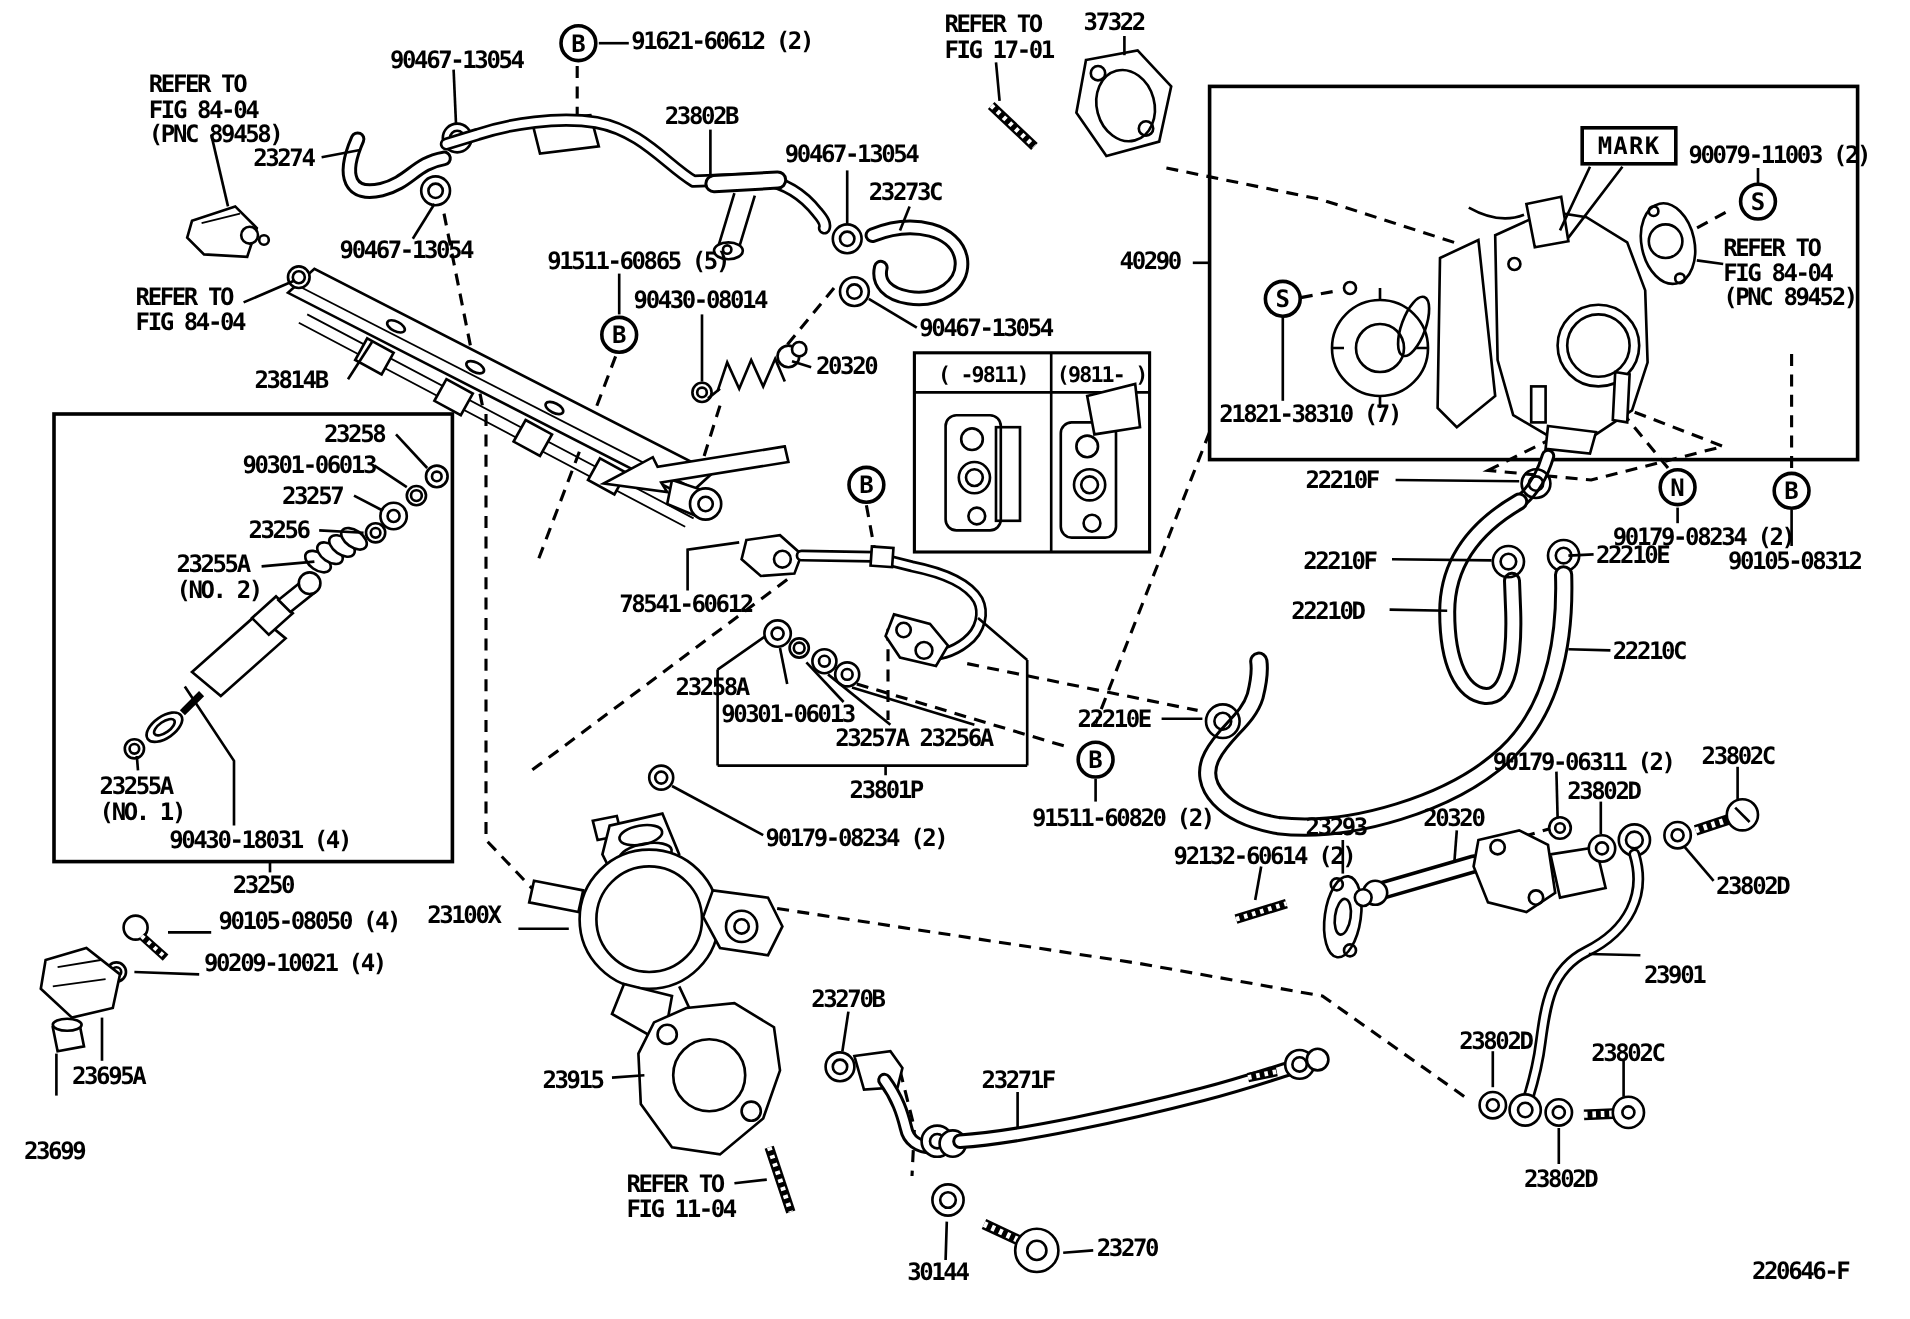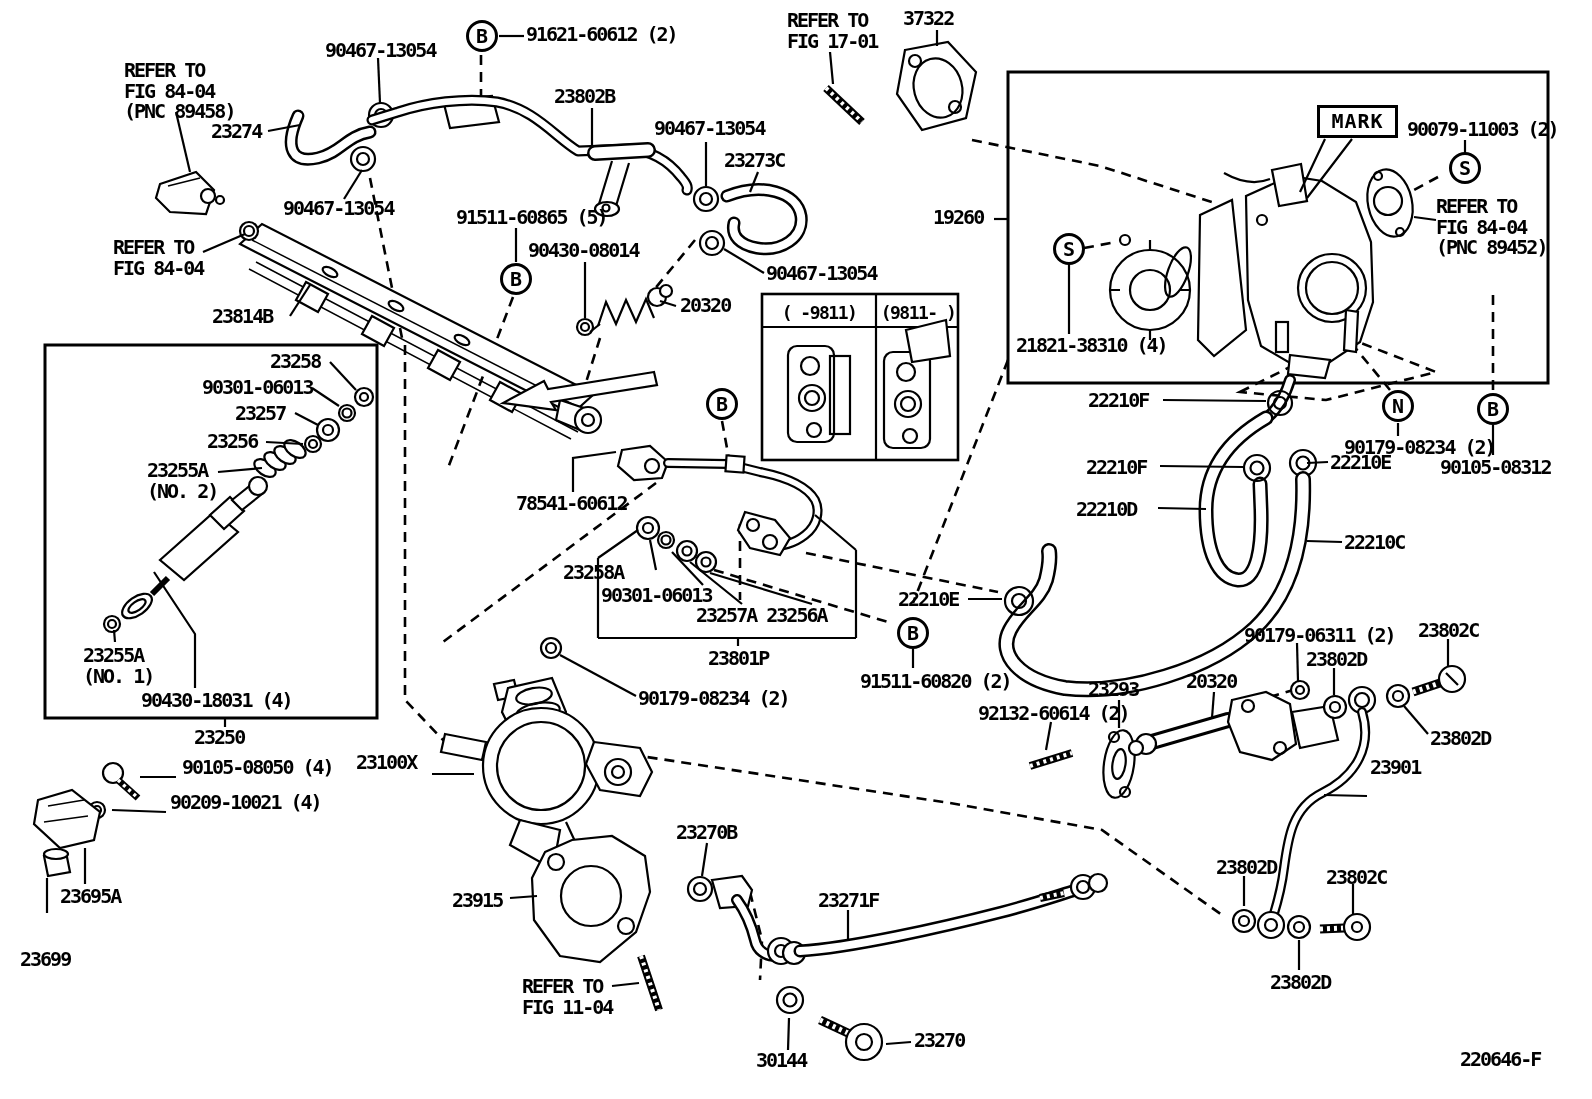--- a/index.html
+++ b/index.html
@@ -429,26 +429,26 @@
 <div class="lbl" style="left:903px;top:8px">37322</div>
 <div class="lbl" style="left:211px;top:121px">23274</div>
 <div class="lbl" style="left:283px;top:198px">90467-13054</div>
 <div class="lbl" style="left:113px;top:237px">REFER TO
 FIG 84-04</div>
 <div class="lbl" style="left:456px;top:207px">91511-60865 (5)</div>
 <div class="lbl" style="left:528px;top:240px">90430-08014</div>
 <div class="lbl" style="left:212px;top:306px">23814B</div>
 <div class="lbl" style="left:680px;top:295px">20320</div>
 <div class="lbl" style="left:766px;top:263px">90467-13054</div>
-<div class="lbl" style="left:933px;top:207px">19260</div>
+<div class="lbl" style="left:933px;top:207px">40290</div>
 <div class="lbl" style="left:1407px;top:119px">90079-11003 (2)</div>
 <div class="lbl" style="left:1436px;top:196px">REFER TO
 FIG 84-04
 (PNC 89452)</div>
-<div class="lbl" style="left:1016px;top:335px">21821-38310 (4)</div>
+<div class="lbl" style="left:1016px;top:335px">21821-38310 (7)</div>
 <div class="lbl" style="left:270px;top:351px">23258</div>
 <div class="lbl" style="left:202px;top:377px">90301-06013</div>
 <div class="lbl" style="left:235px;top:403px">23257</div>
 <div class="lbl" style="left:207px;top:431px">23256</div>
 <div class="lbl" style="left:147px;top:460px">23255A
 (NO. 2)</div>
 <div class="lbl" style="left:83px;top:645px">23255A
 (NO. 1)</div>
 <div class="lbl" style="left:141px;top:690px">90430-18031 (4)</div>
 <div class="lbl" style="left:194px;top:727px">23250</div>
@@ -479,21 +479,21 @@
 <div class="lbl" style="left:1344px;top:532px">22210C</div>
 <div class="lbl" style="left:898px;top:589px">22210E</div>
 <div class="lbl" style="left:860px;top:671px">91511-60820 (2)</div>
 <div class="lbl" style="left:978px;top:703px">92132-60614 (2)</div>
 <div class="lbl" style="left:1088px;top:679px">23293</div>
 <div class="lbl" style="left:1186px;top:671px">20320</div>
 <div class="lbl" style="left:1244px;top:625px">90179-06311 (2)</div>
 <div class="lbl" style="left:1306px;top:649px">23802D</div>
 <div class="lbl" style="left:1418px;top:620px">23802C</div>
 <div class="lbl" style="left:1430px;top:728px">23802D</div>
-<div class="lbl" style="left:1370px;top:757px">23901</div>
+<div class="lbl" style="left:1370px;top:802px">23901</div>
 <div class="lbl" style="left:1216px;top:857px">23802D</div>
 <div class="lbl" style="left:1326px;top:867px">23802C</div>
 <div class="lbl" style="left:1270px;top:972px">23802D</div>
 <div class="lbl" style="left:1460px;top:1049px">220646-F</div>
 
 <div class="marker" style="left:466px;top:20px">B</div>
 <div class="marker" style="left:500px;top:263px">B</div>
 <div class="marker" style="left:706px;top:388px">B</div>
 <div class="marker" style="left:897px;top:617px">B</div>
 <div class="marker" style="left:1477px;top:393px">B</div>

